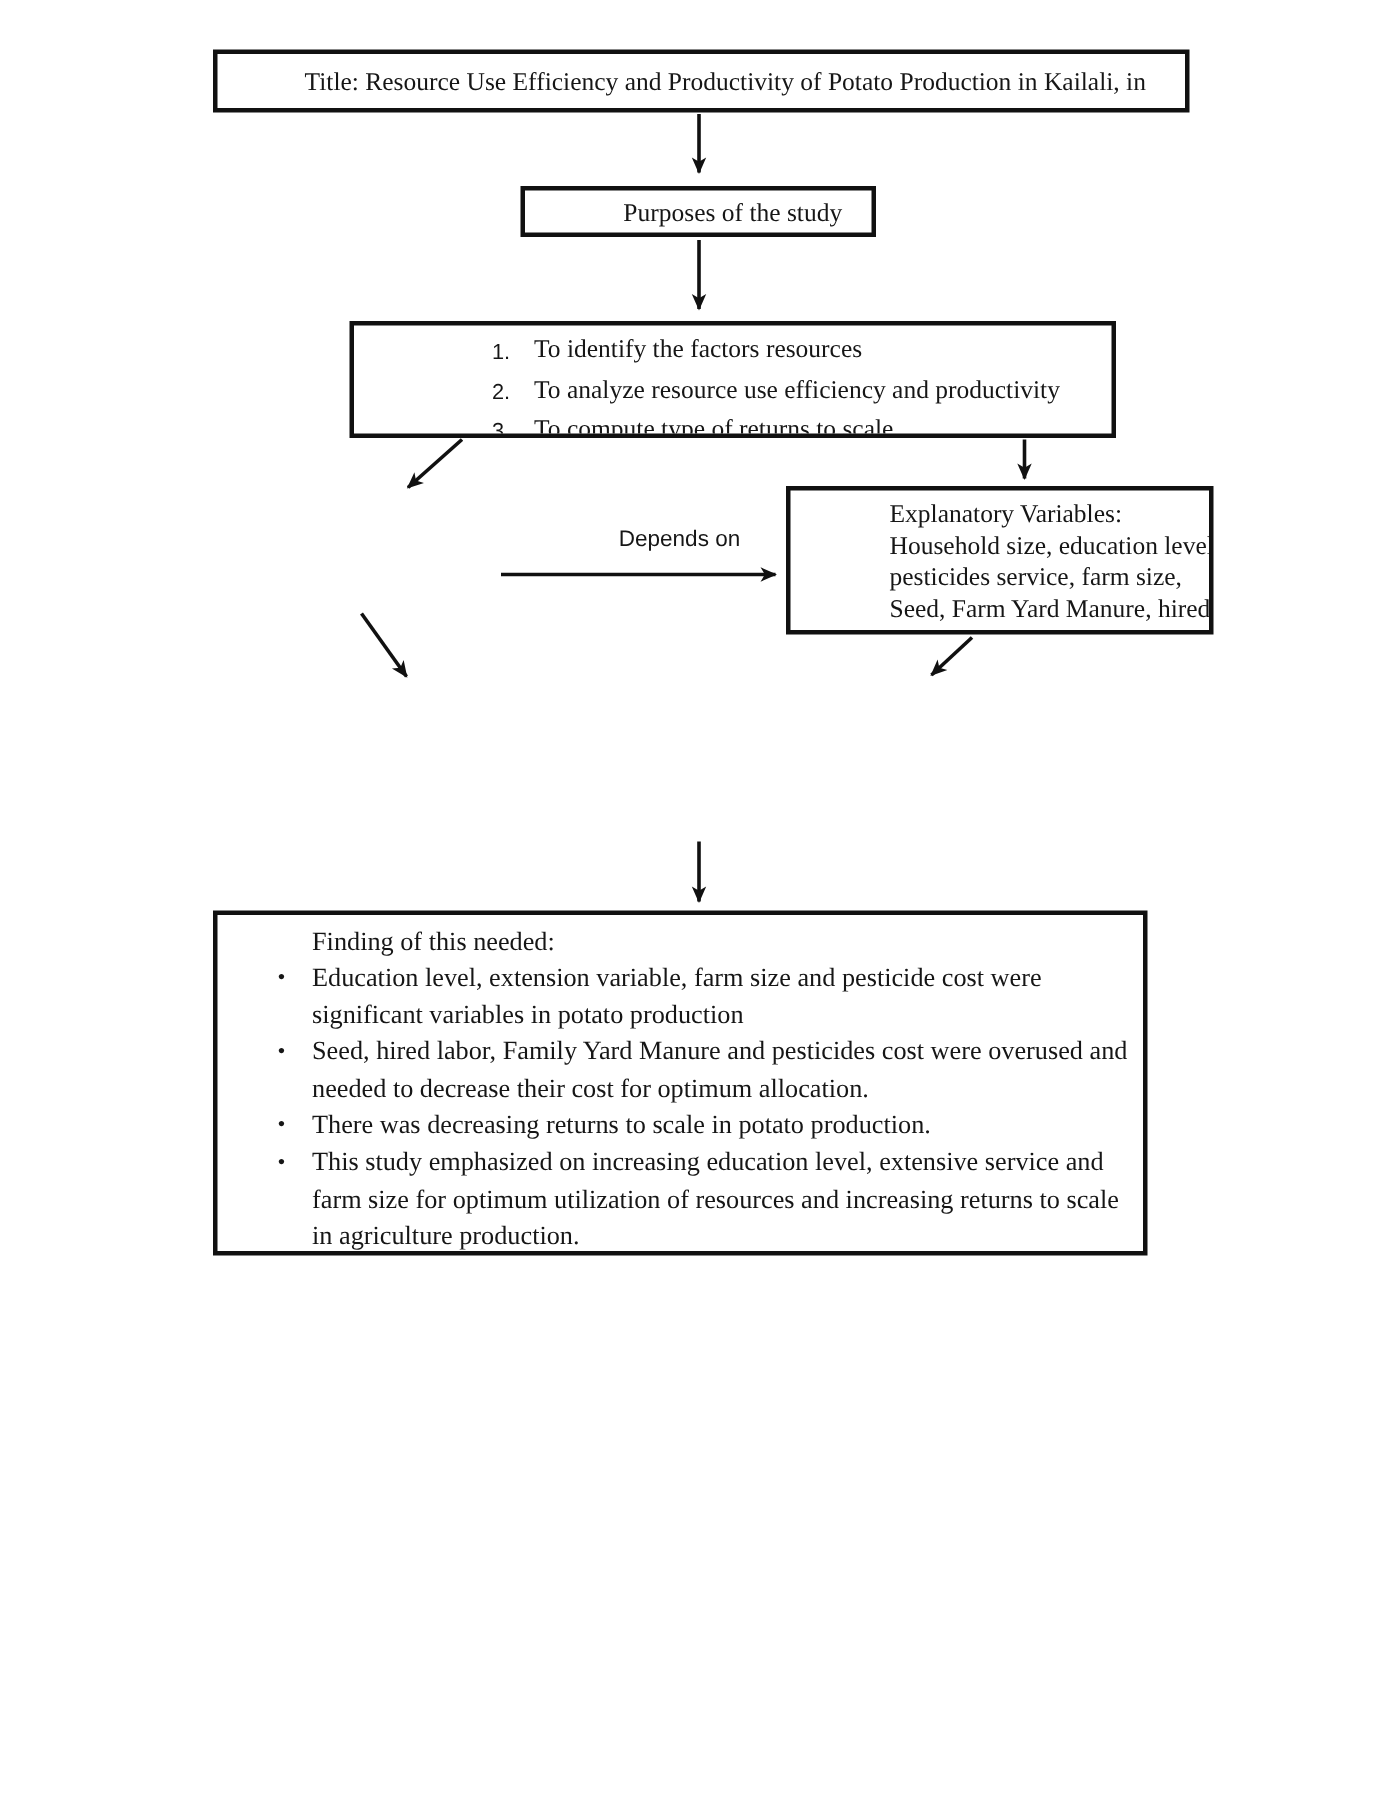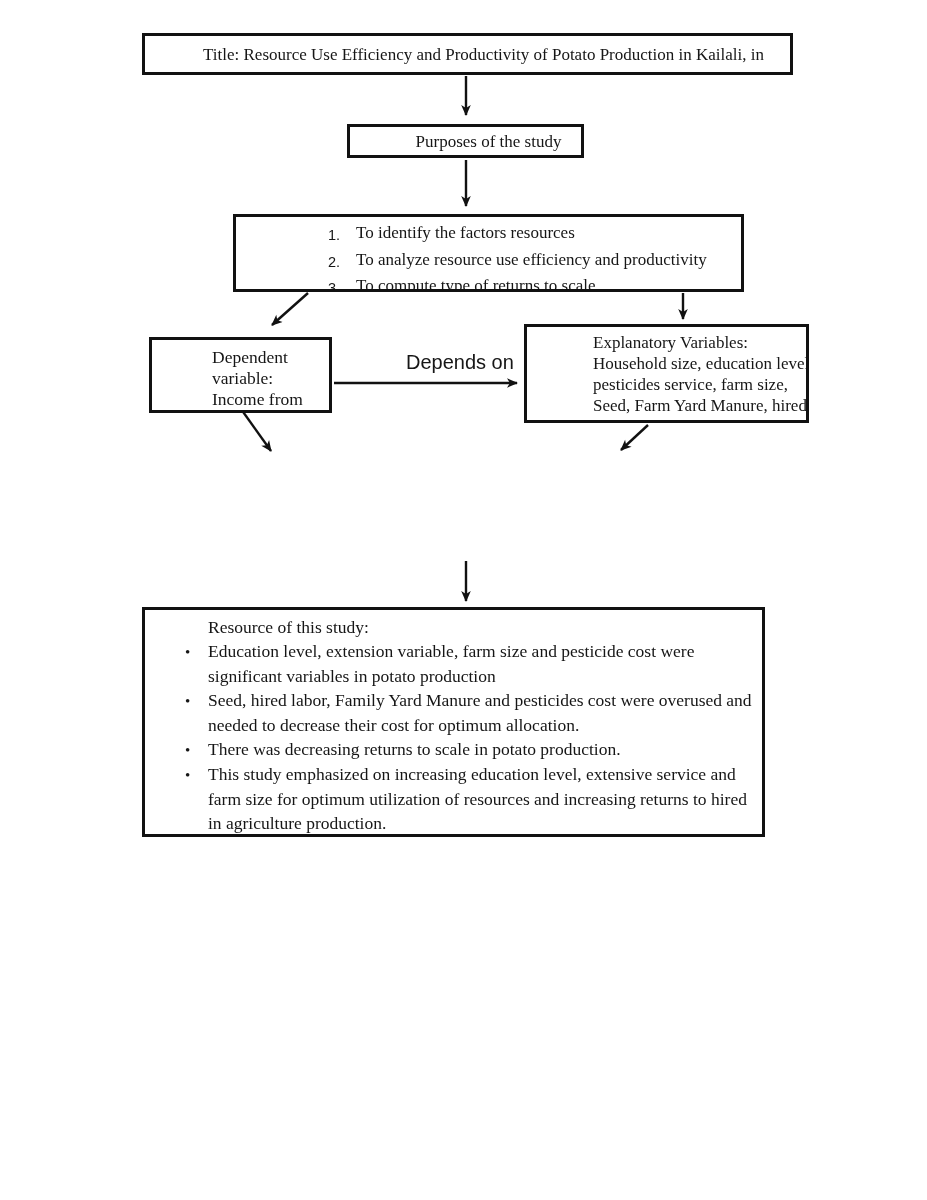--- a/index.html
+++ b/index.html
@@ -63,21 +63,21 @@
   .explanatory-box {
     left: 524px; top: 324px; width: 285px; height: 99px;
     font-size: 17px; padding: 5px 4px 0 66px; line-height: 21px;
     white-space: nowrap;
   }
 
   
   .depends-on {
     position: absolute; left: 406px; top: 351px; width: 94px;
     font-family: "Liberation Sans", sans-serif;
-    font-size: 20px; text-align: center; white-space: nowrap;
+    font-size: 15px; text-align: center; white-space: nowrap;
   }
 
   
   .design-box {
     left: 258px; top: 460px; width: 431px; height: 100px;
     font-size: 17.5px; text-align: center;
   }
   .design-box .p1 { margin: 17px 0 0 0; text-indent: 56px; }
   .design-box .p2 { margin: 20px 0 0 0; }
 
@@ -131,49 +131,44 @@
     <div class="oli">
       <span class="num">2.</span>
       <span>To analyze resource use efficiency and productivity</span>
     </div>
     <div class="oli">
       <span class="num">3.</span>
       <span>To compute type of returns to scale</span>
     </div>
   </div>
 
-  <div class="box dependent-box">
-    <div>Dependent</div>
-    <div>variable:</div>
-    <div>Income from</div>
-  </div>
 
   <div class="depends-on">Depends on</div>
 
   <div class="box explanatory-box">
     <div>Explanatory Variables:</div>
     <div>Household size, education level,</div>
     <div>pesticides service, farm size,</div>
     <div>Seed, Farm Yard Manure, hired</div>
   </div>
 
 
   <div class="box findings-box">
-    <div class="heading">Resource of this study:</div>
+    <div class="heading">Finding of this needed:</div>
     <div class="bli">
       <span class="bullet">•</span>
       <span class="btext">Education level, extension variable, farm size and pesticide cost were significant variables in potato production</span>
     </div>
     <div class="bli">
       <span class="bullet">•</span>
       <span class="btext">Seed, hired labor, Family Yard Manure and pesticides cost were overused and needed to decrease their cost for optimum allocation.</span>
     </div>
     <div class="bli">
       <span class="bullet">•</span>
       <span class="btext">There was decreasing returns to scale in potato production.</span>
     </div>
     <div class="bli">
       <span class="bullet">•</span>
-      <span class="btext">This study emphasized on increasing education level, extensive service and farm size for optimum utilization of resources and increasing returns to hired in agriculture production.</span>
+      <span class="btext">This study emphasized on increasing education level, extensive service and farm size for optimum utilization of resources and increasing returns to scale in agriculture production.</span>
     </div>
   </div>
 
 </div>
 
 </body></html>

